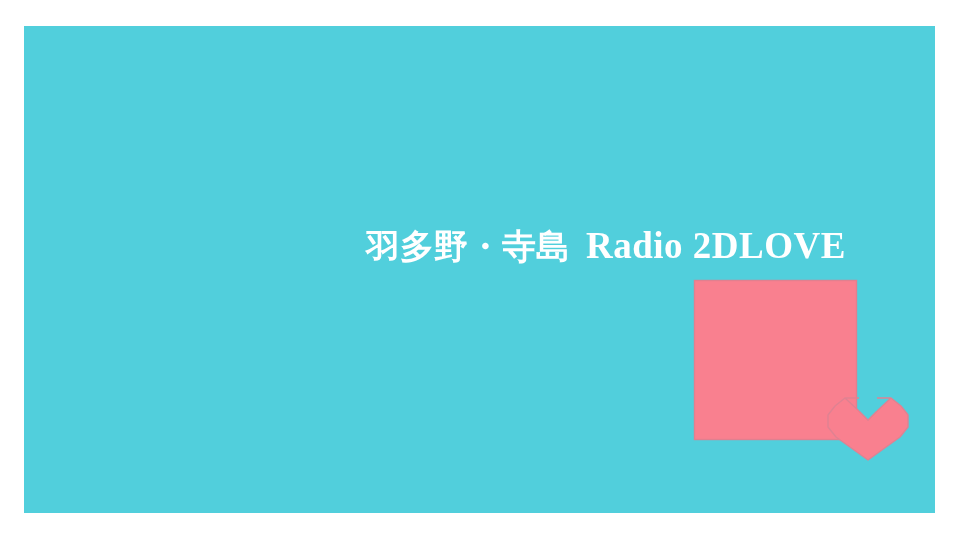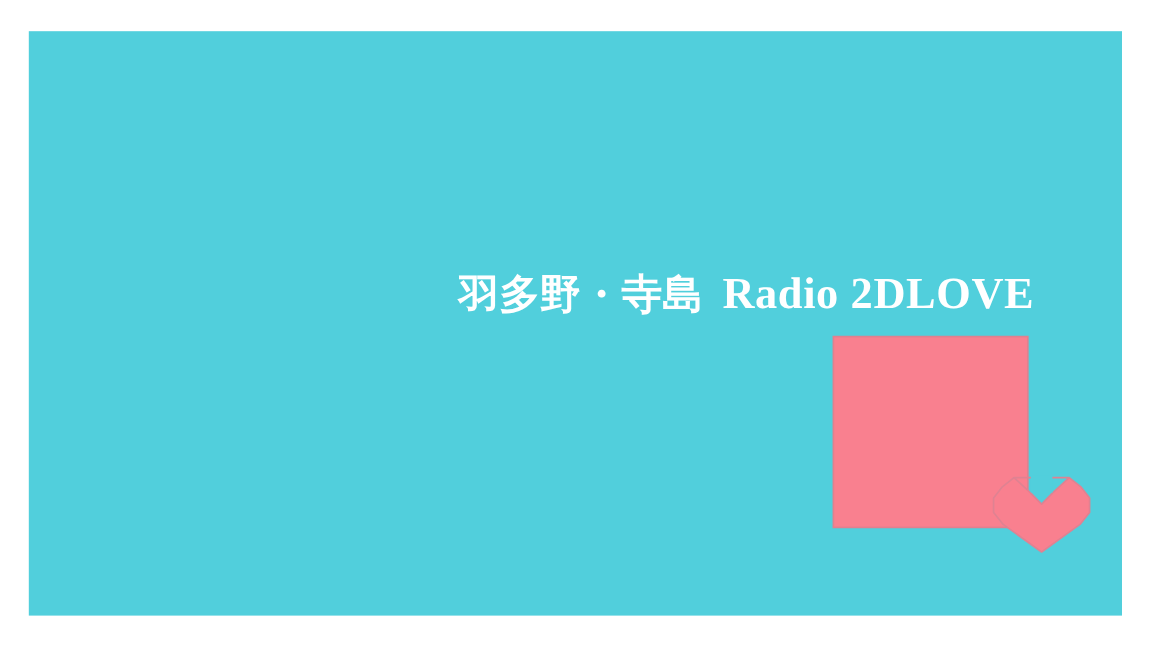--- a/index.html
+++ b/index.html
@@ -45,21 +45,20 @@
     line-height: 44px;
     letter-spacing: 0.5px;
     white-space: nowrap;
     text-align: left;
   }
   #title .jp {
     font-family: "DejaVu Sans", "Liberation Sans", sans-serif;
     font-weight: bold;
     font-size: 34px;
     letter-spacing: 0px;
-    margin-left: 16px;
   }
   #title .sep {
     display: inline-block;
     width: 16px;
   }
 
   
   #graphics {
     position: absolute;
     left: 0;

